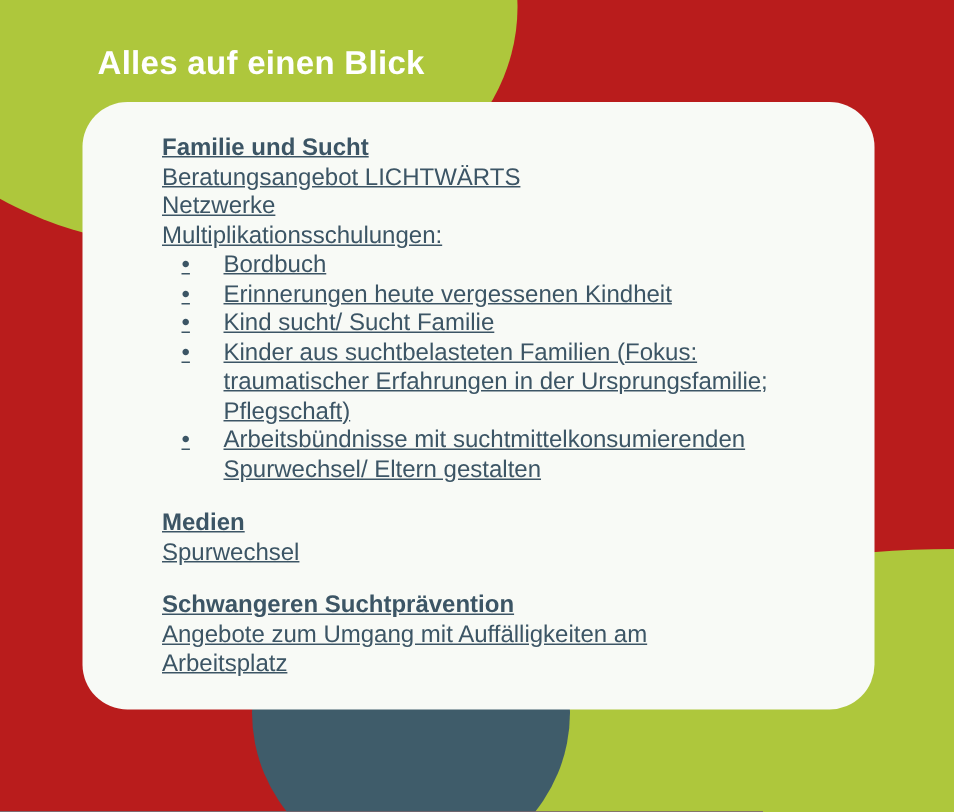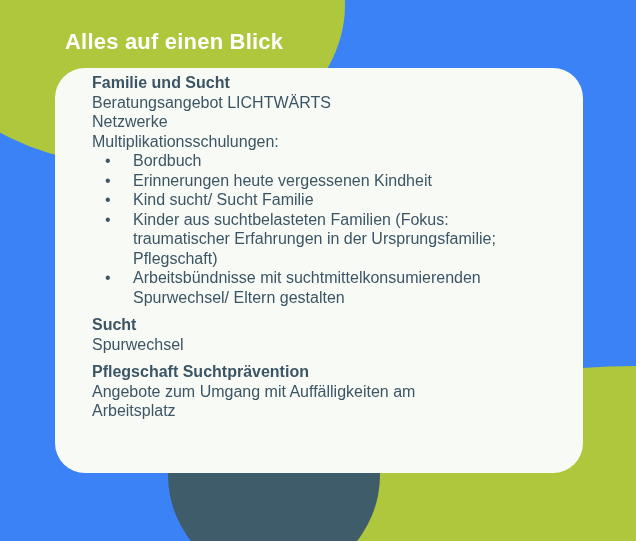--- a/index.html
+++ b/index.html
@@ -1,20 +1,20 @@
 <!DOCTYPE html>
 <html><head>
 <meta charset="utf-8">
 <style>
   html,body{margin:0;padding:0;background:#3f5c6a;}
   .canvas{
     position:relative;
     width:636px;height:541px;
     overflow:hidden;
-    background:#3b82f6;
+    background:#b91c1c;
     font-family:"Liberation Sans","DejaVu Sans",sans-serif;
   }
   
   .blob-top-left{
     position:absolute;left:-85px;top:-155px;
     width:430px;height:320px;
     border-radius:50%;
     background:#aec73c;
   }
   .blob-bottom-right{
@@ -41,21 +41,21 @@
   .card{
     position:absolute;left:55px;top:68px;
     width:528px;height:405px;
     background:#f8faf6;
     border-radius:30px;
     box-sizing:border-box;
     padding:5px 26px 0 37px;
     color:#3c5565;
     font-size:16px;line-height:19.5px;
   }
-  .section{margin:0;}
+  .section{margin:16px;text-decoration:underline;}
   .section + .section{margin-top:8px;}
   .section-heading{font-weight:bold;white-space:pre-line;}
   .section-body{white-space:pre-line;}
   .bullet-list{margin:0;padding:0;list-style:none;}
   .bullet-item{display:flex;margin:0;padding-left:13px;}
   .bullet-dot{width:28px;flex:0 0 28px;}
   .bullet-text{flex:1;white-space:pre-line;}
 </style>
 </head>
 <body>
@@ -96,25 +96,25 @@
         </li>
         <li class="bullet-item">
           <span class="bullet-dot">•</span>
           <span class="bullet-text">Arbeitsbündnisse mit suchtmittelkonsumierenden
 Spurwechsel/ Eltern gestalten</span>
         </li>
       </ul>
     </div>
 
     <div class="section">
-      <div class="section-heading">Sucht</div>
+      <div class="section-heading">Medien</div>
       <div class="section-body">Spurwechsel</div>
     </div>
 
 
     <div class="section">
-      <div class="section-heading">Pflegschaft Suchtprävention</div>
+      <div class="section-heading">Schwangeren Suchtprävention</div>
       <div class="section-body">Angebote zum Umgang mit Auffälligkeiten am
 Arbeitsplatz</div>
     </div>
 
   </div>
 </div>
 
 </body></html>

